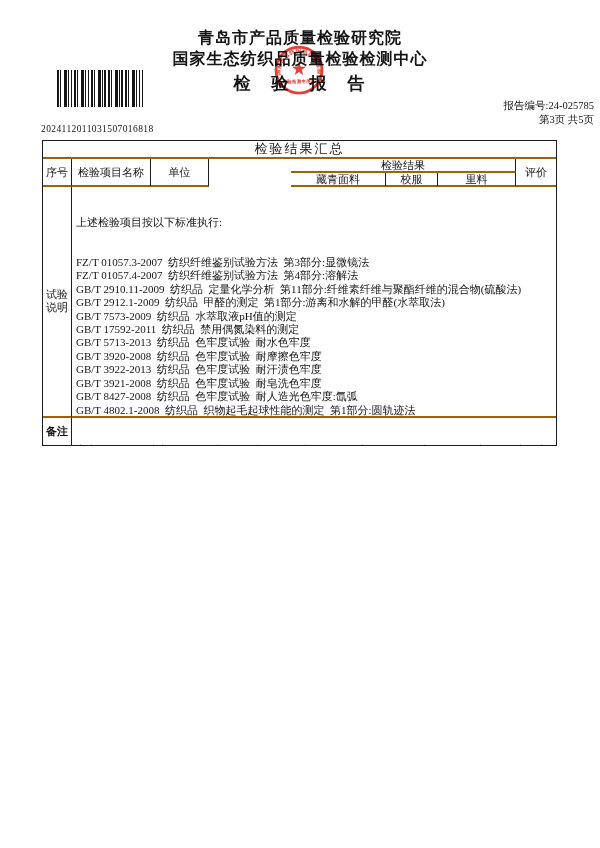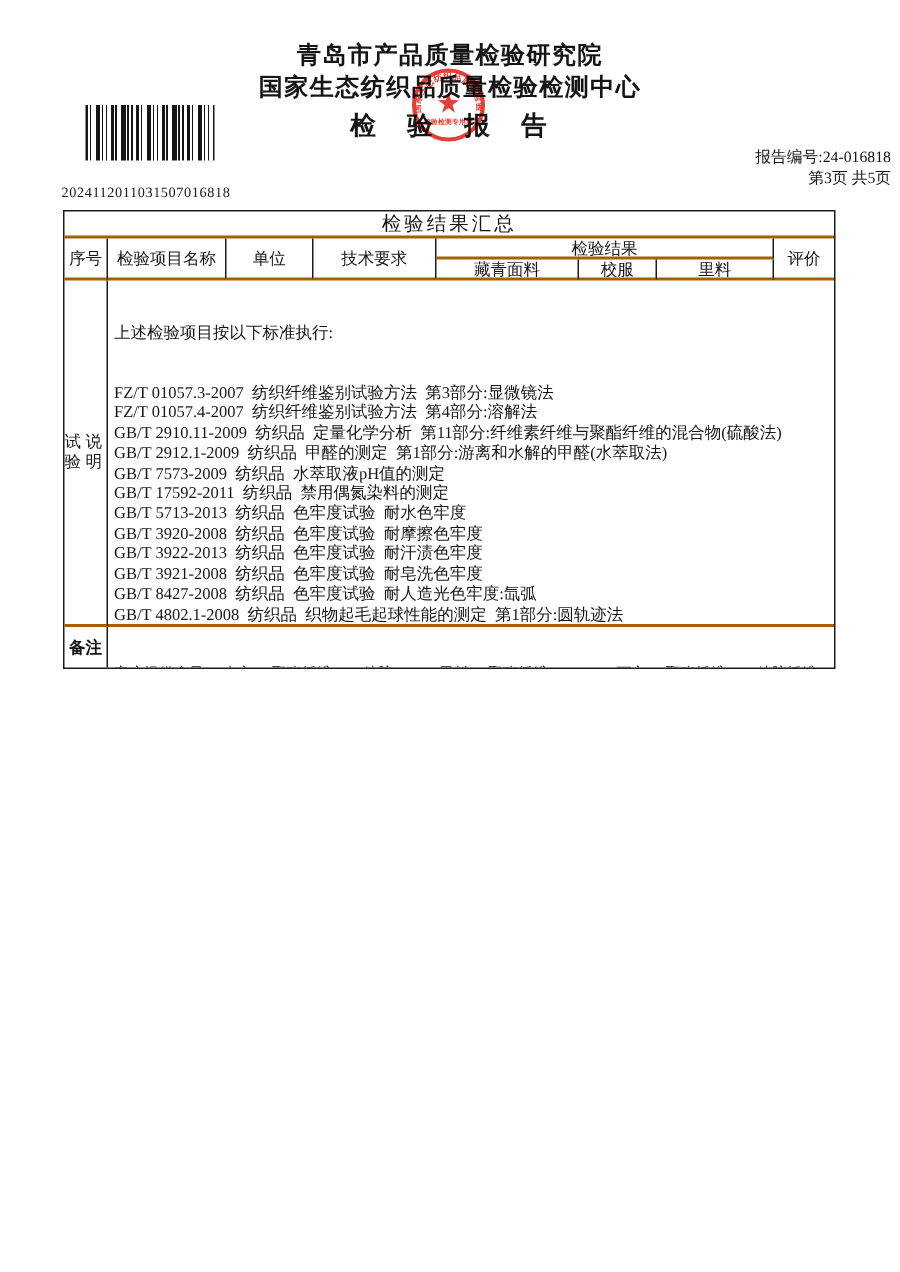--- a/index.html
+++ b/index.html
@@ -72,21 +72,21 @@
   .h-item{grid-column:2;grid-row:2/4;}
   .h-unit{grid-column:3;grid-row:2/4;}
   .h-req{grid-column:4;grid-row:2/4;}
   .h-result{grid-column:5/8;grid-row:2;}
   .h-sub1{grid-column:5;grid-row:3;}
   .h-sub2{grid-column:6;grid-row:3;}
   .h-sub3{grid-column:7;grid-row:3;}
   .h-eval{grid-column:8;grid-row:2/4;}
   .body-label{
     grid-column:1;grid-row:4;
-    flex-direction:row;line-height:13px;
+    flex-direction:column;line-height:13px;font-family:Liberation Mono, monospace;
   }
   .body-content{
     grid-column:2/9;grid-row:4;
     display:block;
     padding:2px 3px 0 4px;
     font-size:11px;line-height:13.4px;
     white-space:pre-wrap;
   }
   .remark-label{grid-column:1;grid-row:5;font-weight:bold;}
   .remark-content{
@@ -114,34 +114,33 @@
       <path id="sealArc" d="M 13,62 A 38,38 0 1 1 87,62" fill="none"></path>
     </defs>
     <text font-size="11.5" fill="#df261b" font-weight="bold" letter-spacing="0.5">
       <textPath href="#sealArc" startOffset="1%">国家生态纺织品质量检验检测中心</textPath>
     </text>
     <polygon fill="#df261b" points="50,33 53.4,43.4 64,43.5 55.4,49.9 58.6,60.2 50,53.9 41.4,60.2 44.6,49.9 36,43.5 46.6,43.4"></polygon>
     <text x="50" y="75" font-size="9" fill="#df261b" font-weight="bold" text-anchor="middle" letter-spacing="0.3">检验检测专用章</text>
   </svg>
 
   <div class="report-meta">
-    <div>报告编号:24-016818</div>
+    <div>报告编号:24-025785</div>
     <div>第3页 共5页</div>
   </div>
 
   <div class="barcode-bars"></div>
   <div class="barcode-number">2024112011031507016818</div>
 
   <div class="summary-table">
     <div class="cell table-title no-r">检验结果汇总</div>
 
     <div class="cell h-seq">序号</div>
     <div class="cell h-item">检验项目名称</div>
     <div class="cell h-unit">单位</div>
-    <div class="cell h-req">技术要求</div>
     <div class="cell h-result">检验结果</div>
     <div class="cell h-sub1">藏青面料</div>
     <div class="cell h-sub2">校服</div>
     <div class="cell h-sub3">里料</div>
     <div class="cell h-eval no-r">评价</div>
 
     <div class="cell body-label">
       <div>试验</div>
       <div>说明</div>
     </div>

